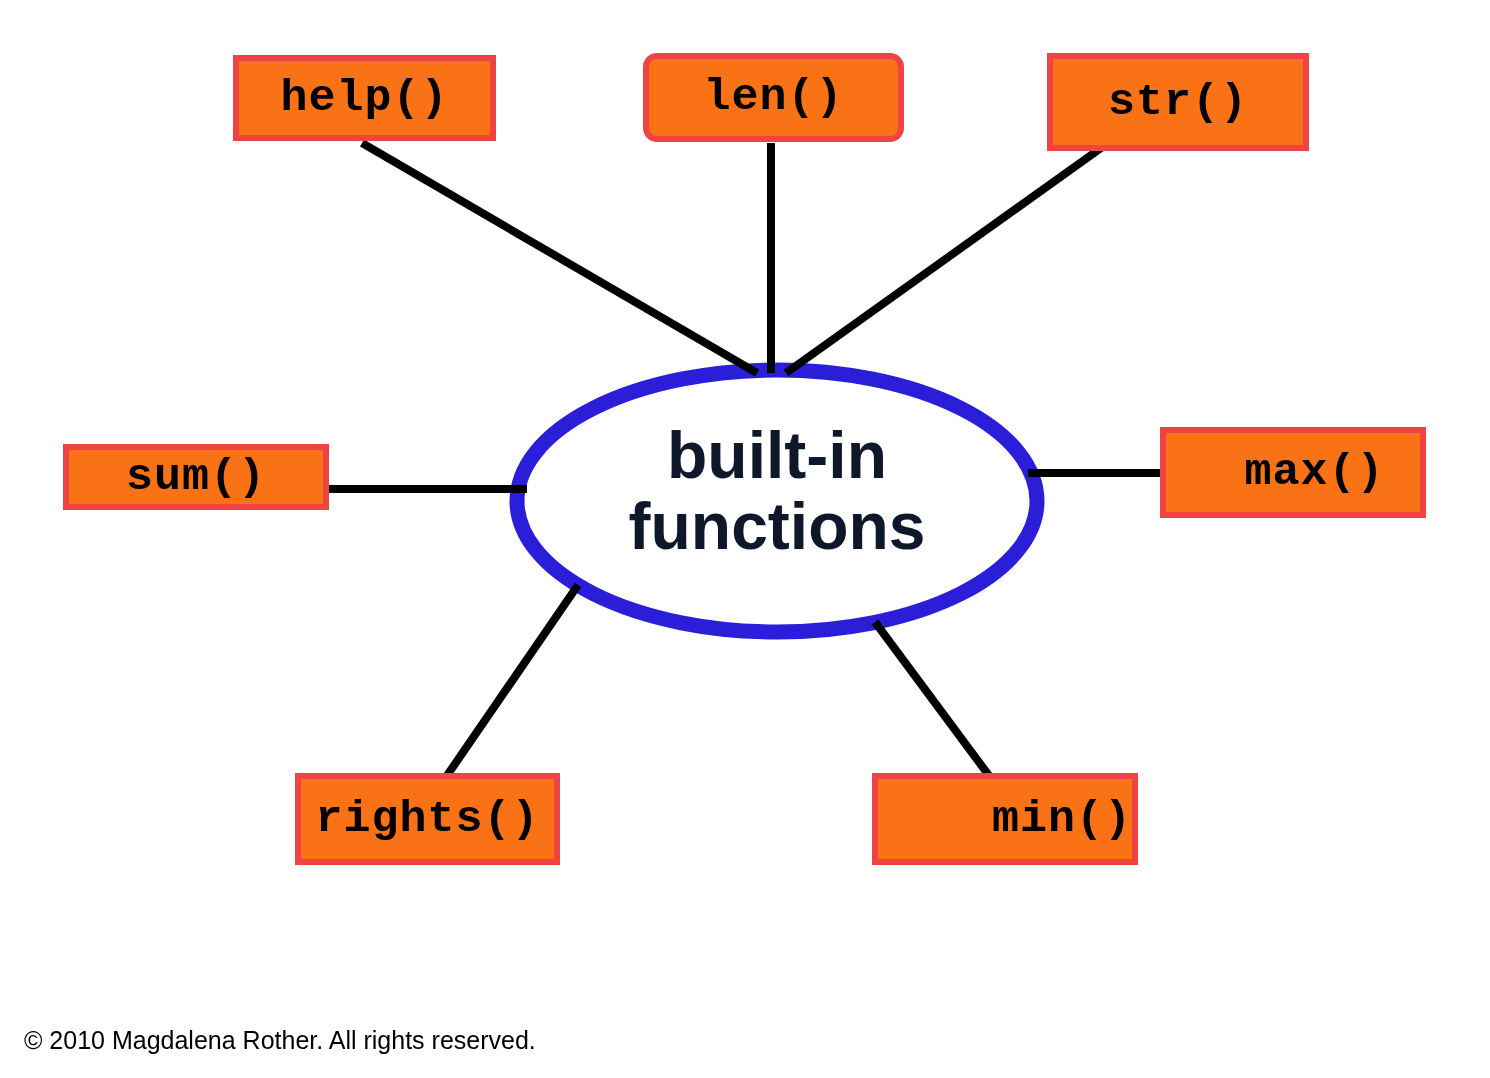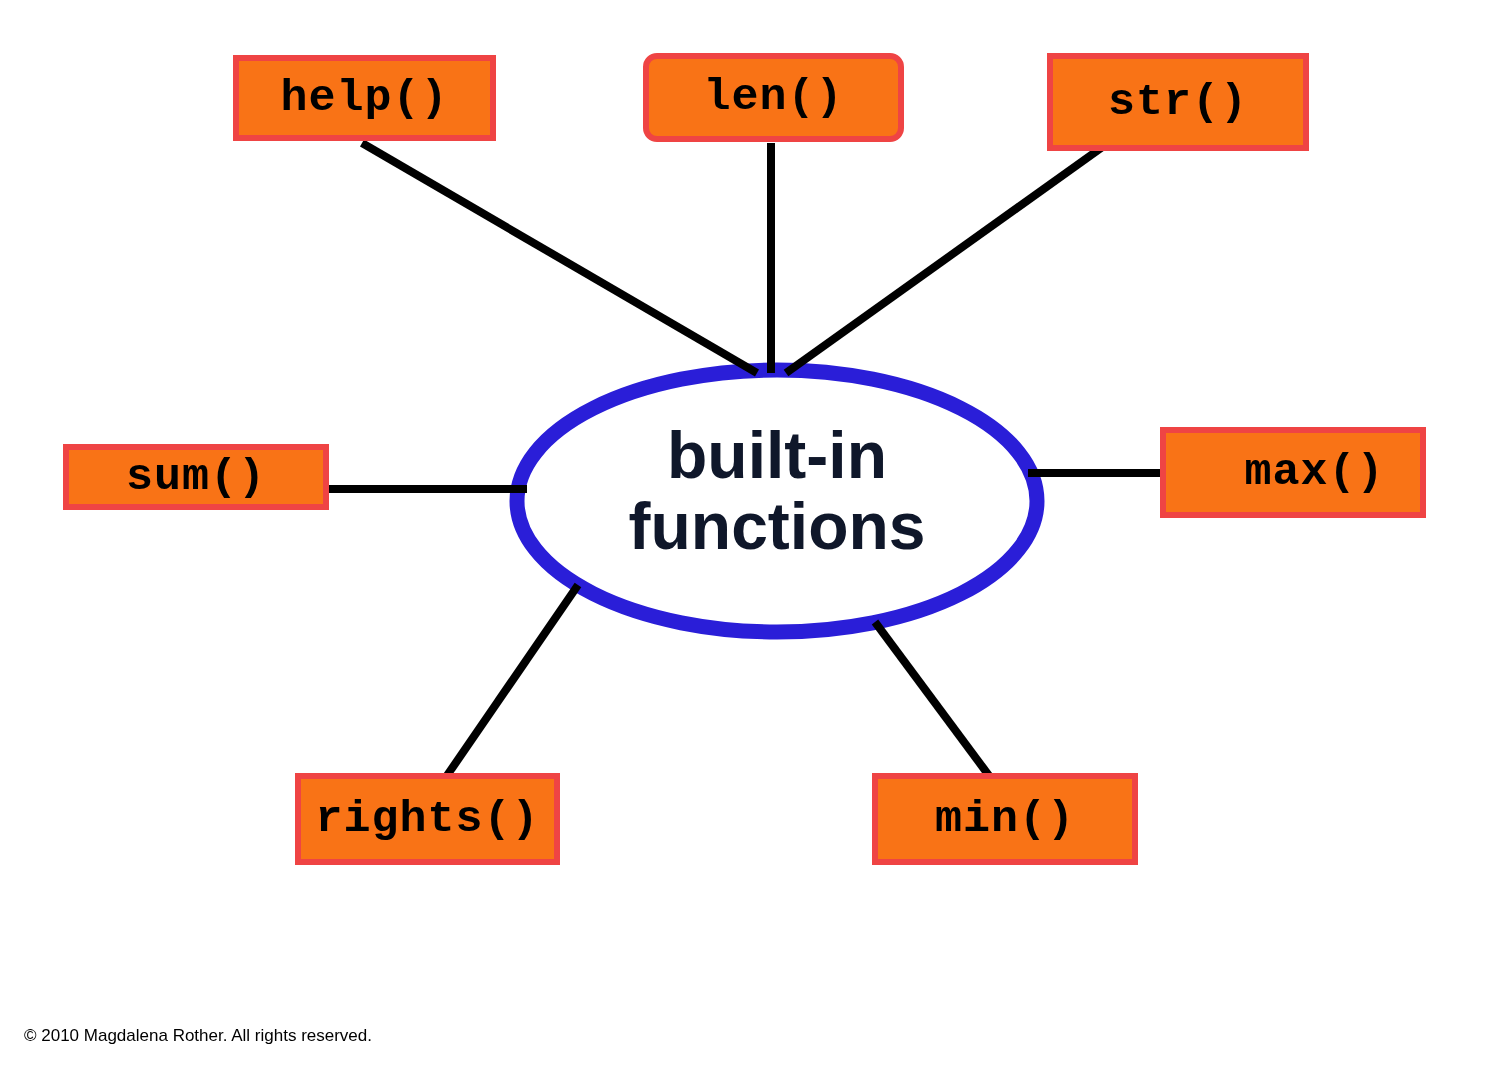--- a/index.html
+++ b/index.html
@@ -35,39 +35,39 @@
     font-size: 45px;
     letter-spacing: 1px;
     color: #000000;
   }
   #box-help  { left: 233px; top: 55px;  width: 263px; height: 86px; }
   #box-len   { left: 643px; top: 53px;  width: 261px; height: 89px; border-radius: 14px; }
   #box-str   { left: 1047px; top: 53px; width: 262px; height: 98px; }
   #box-sum   { left: 63px;  top: 444px; width: 266px; height: 66px; }
   #box-max   { left: 1160px; top: 427px; width: 266px; height: 91px; padding-left: 43px; }
   #box-range { left: 295px; top: 773px; width: 265px; height: 92px; }
-  #box-min   { left: 872px; top: 773px; width: 266px; height: 92px; }
+  #box-min   { left: 872px; top: 773px; width: 266px; height: 92px; justify-content: flex-end; }
   #center-label {
     position: absolute;
     left: 517px;
     top: 420px;
     width: 520px;
     text-align: center;
     font-family: "Liberation Sans", sans-serif;
     font-weight: bold;
     font-size: 66px;
     line-height: 1.08;
     color: #0f172a;
   }
   #copyright {
     position: absolute;
     left: 24px;
     top: 1026px;
     font-family: "Liberation Sans", sans-serif;
-    font-size: 17px;
+    font-size: 25px;
     color: #000000;
   }
 </style>
 </head>
 <body>
 
 <div id="canvas">
 
   <svg id="wires" viewBox="0 0 1490 1078" xmlns="http://www.w3.org/2000/svg">
     <ellipse cx="777" cy="501" rx="260" ry="131" fill="#ffffff" stroke="#2a1ed8" stroke-width="15"></ellipse>

